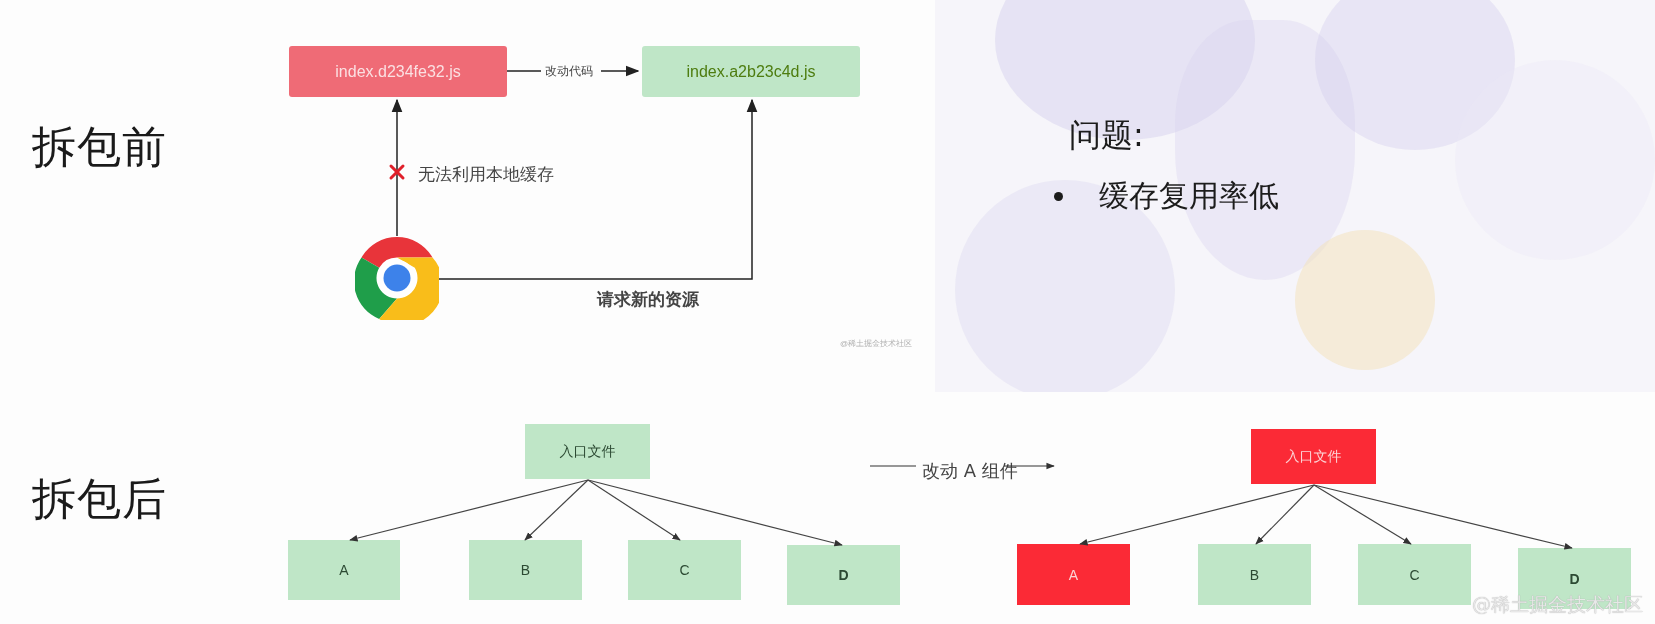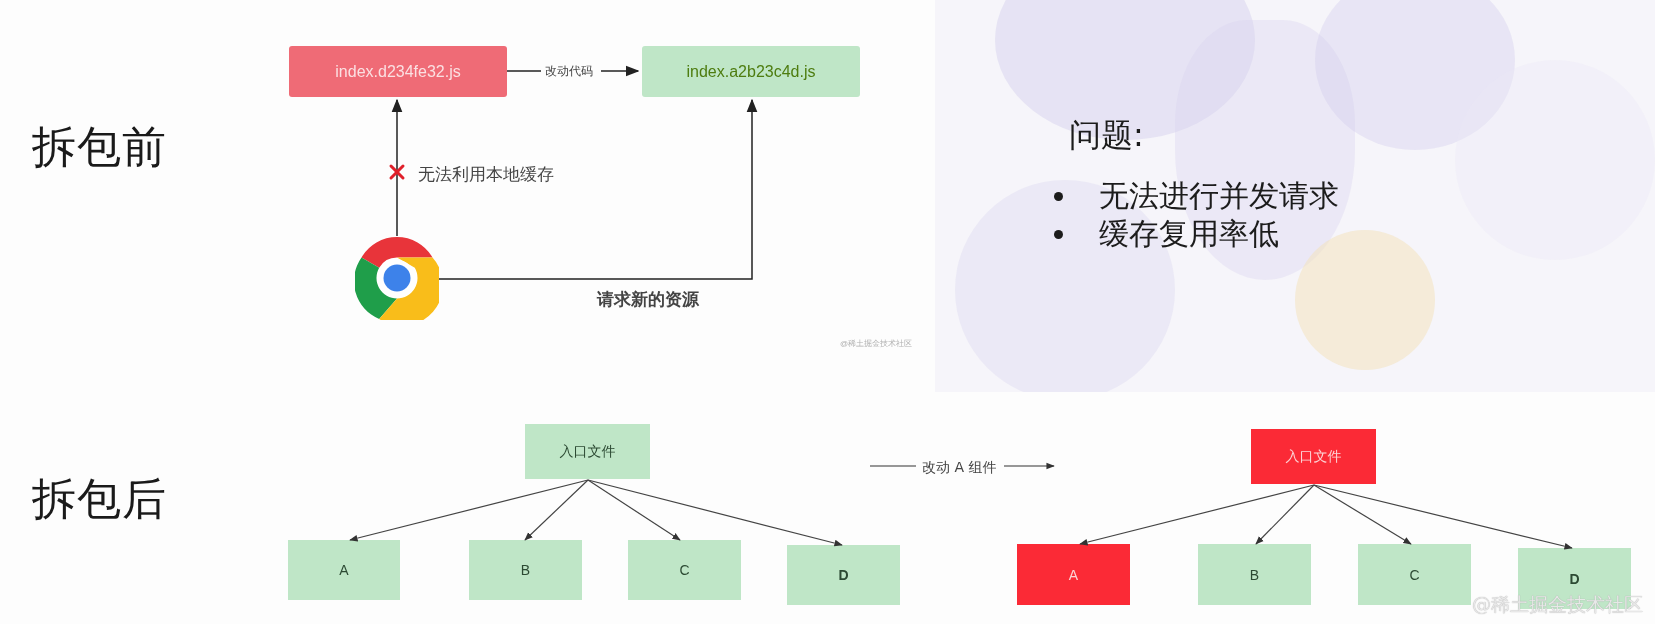--- a/index.html
+++ b/index.html
@@ -72,45 +72,41 @@
   <path d="M6.5 21.5 L24.2 31.8 A20.5 20.5 0 0 0 42 62.5 L24.2 83 A41 41 0 0 1 6.5 21.5 Z" fill="#1f9e4a" transform="rotate(0 42 42)"></path>
   <path d="M77.5 21.5 A41 41 0 0 1 24.2 83 L42 62.5 A20.5 20.5 0 0 0 59.8 31.8 L42 21.5 Z" fill="#f9bd1a"></path>
   <circle cx="42" cy="42" r="18" fill="#fff"></circle>
   <circle cx="42" cy="42" r="13.5" fill="#3d82ea"></circle>
 </svg>
 
 <div class="problem-title" style="left:1052px;top:114px;">问题:</div>
 <ul class="problem-list" style="left:1050px;top:177px;">
   <li>
       <span class="dot"></span>
-      <span>无法进行并发请求</span>
-    </li>
-  <li>
-      <span class="dot"></span>
       <span>缓存复用率低</span>
     </li>
 </ul>
 
 <div class="box green" style="left:525px;top:424px;width:125px;height:55px;font-size:14px;">
   <span>入口文件</span>
 </div>
 <div class="box green" style="left:288px;top:540px;width:112px;height:60px;font-size:14px;">
     <span>A</span>
   </div>
 <div class="box green" style="left:469px;top:540px;width:113px;height:60px;font-size:14px;">
     <span>B</span>
   </div>
 <div class="box green" style="left:628px;top:540px;width:113px;height:60px;font-size:14px;">
     <span>C</span>
   </div>
 <div class="box green" style="left:787px;top:545px;width:113px;height:60px;font-size:14px;font-weight:bold;">
     <span>D</span>
   </div>
 
-<div class="edge-label" style="left:920px;top:459px;font-size:14px;">改动 A 组件</div>
+<div class="edge-label" style="left:920px;top:459px;font-size:18px;">改动 A 组件</div>
 
 <div class="box red" style="left:1251px;top:429px;width:125px;height:55px;font-size:14px;">
   <span>入口文件</span>
 </div>
 <div class="box red" style="left:1017px;top:544px;width:113px;height:61px;font-size:14px;">
     <span>A</span>
   </div>
 <div class="box green" style="left:1198px;top:544px;width:113px;height:61px;font-size:14px;">
     <span>B</span>
   </div>

